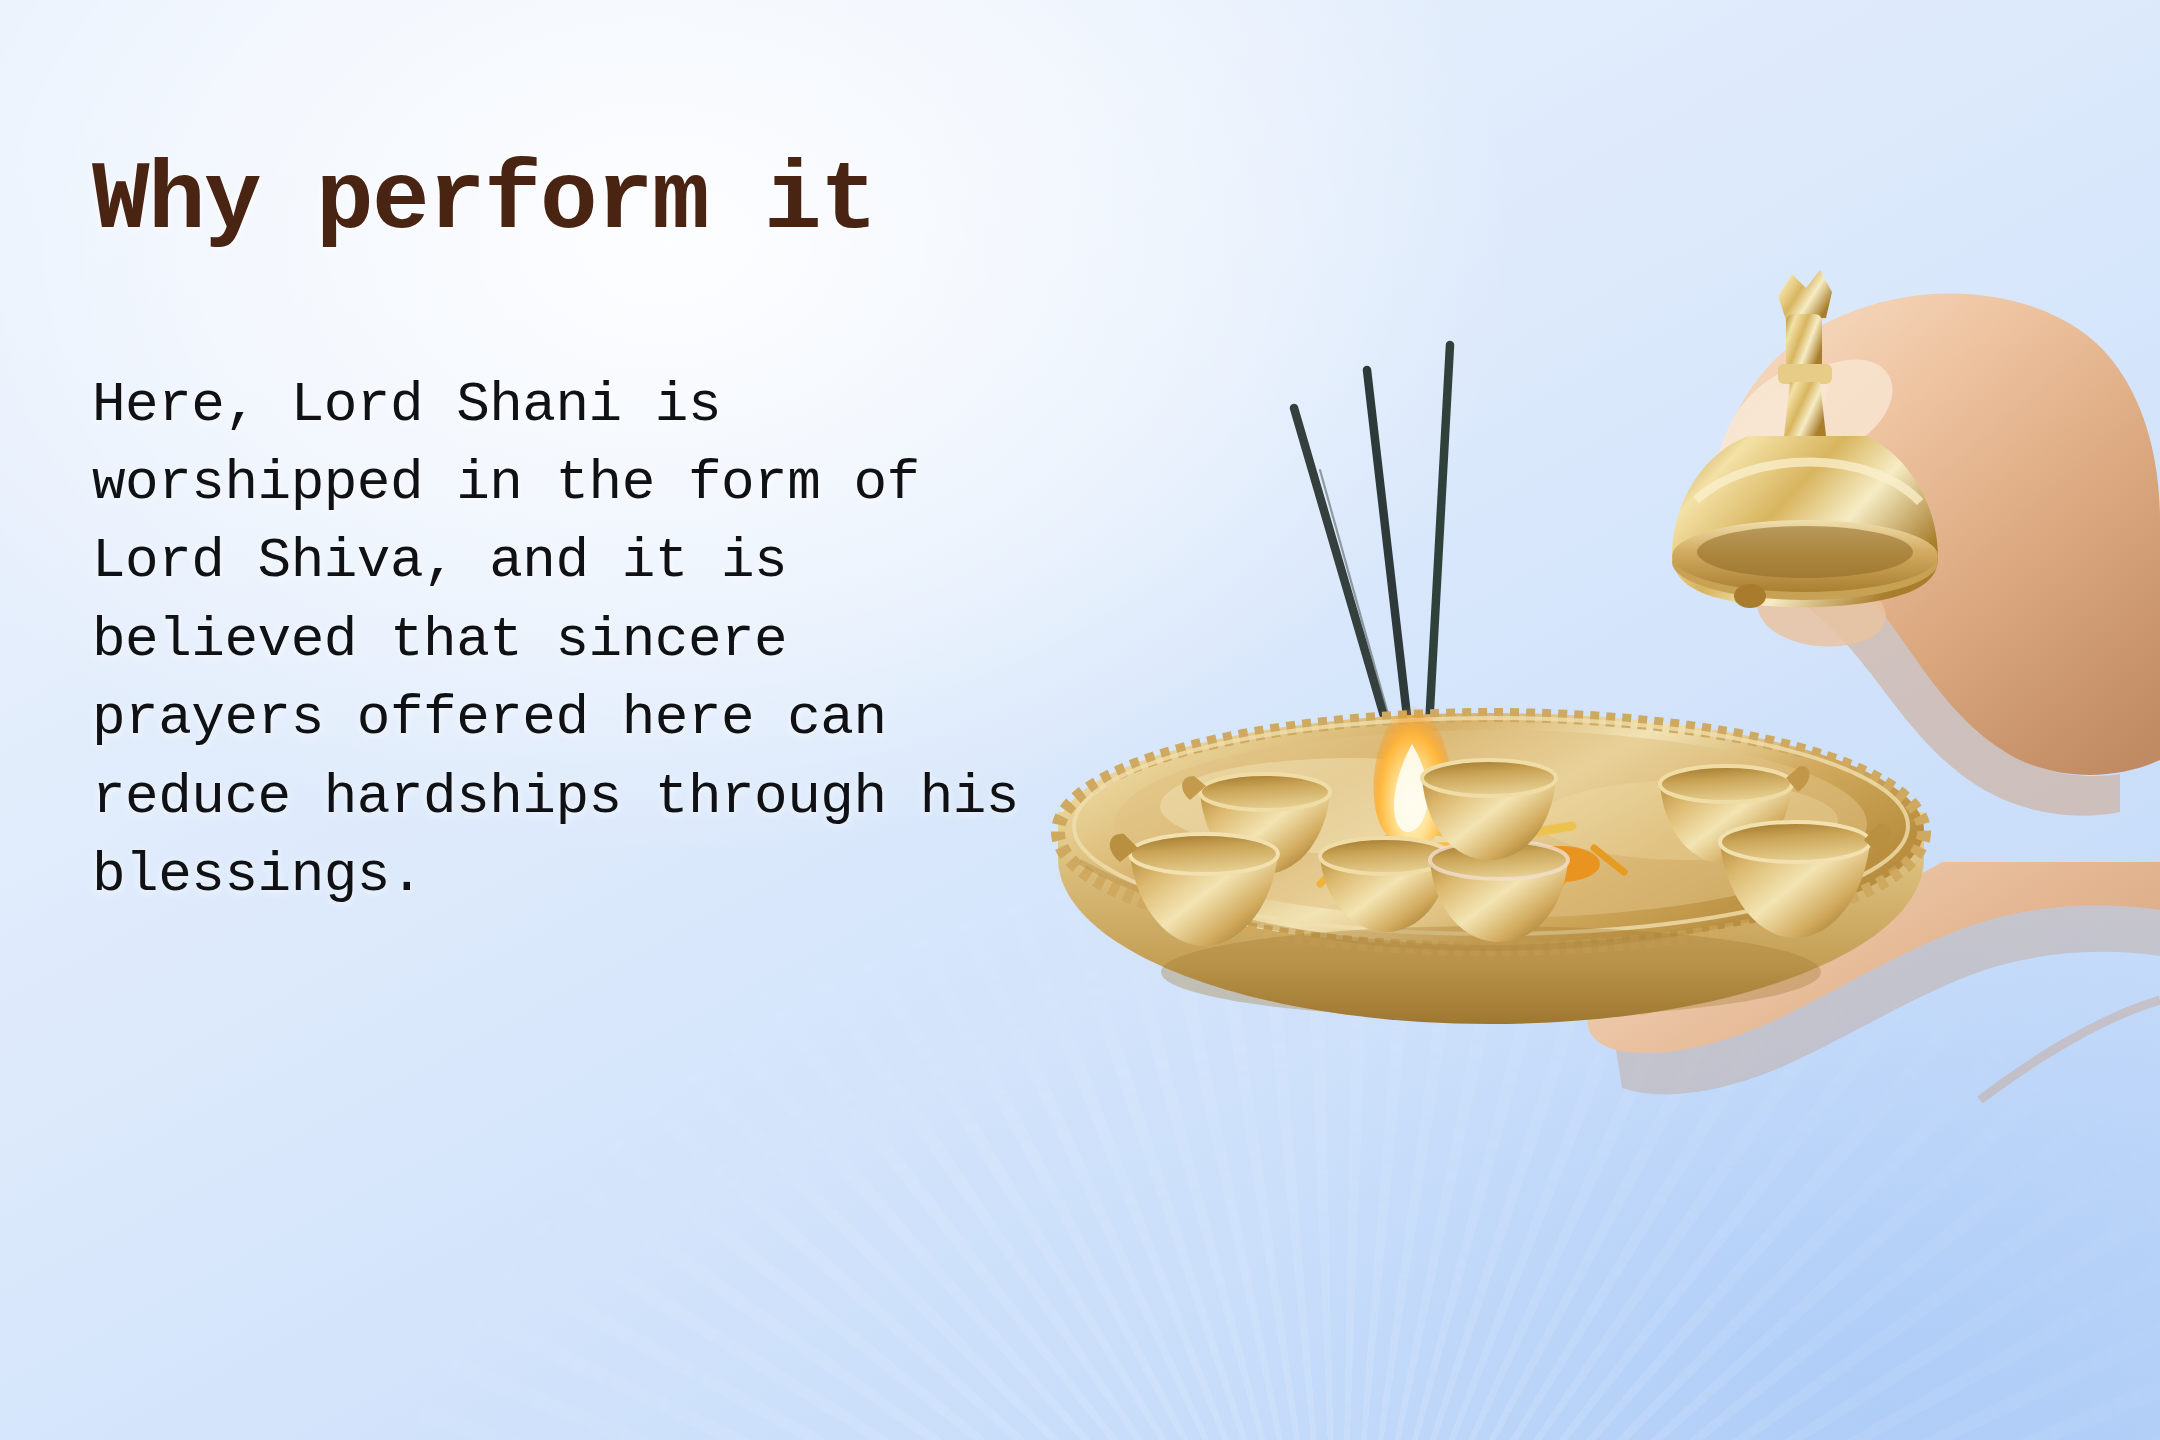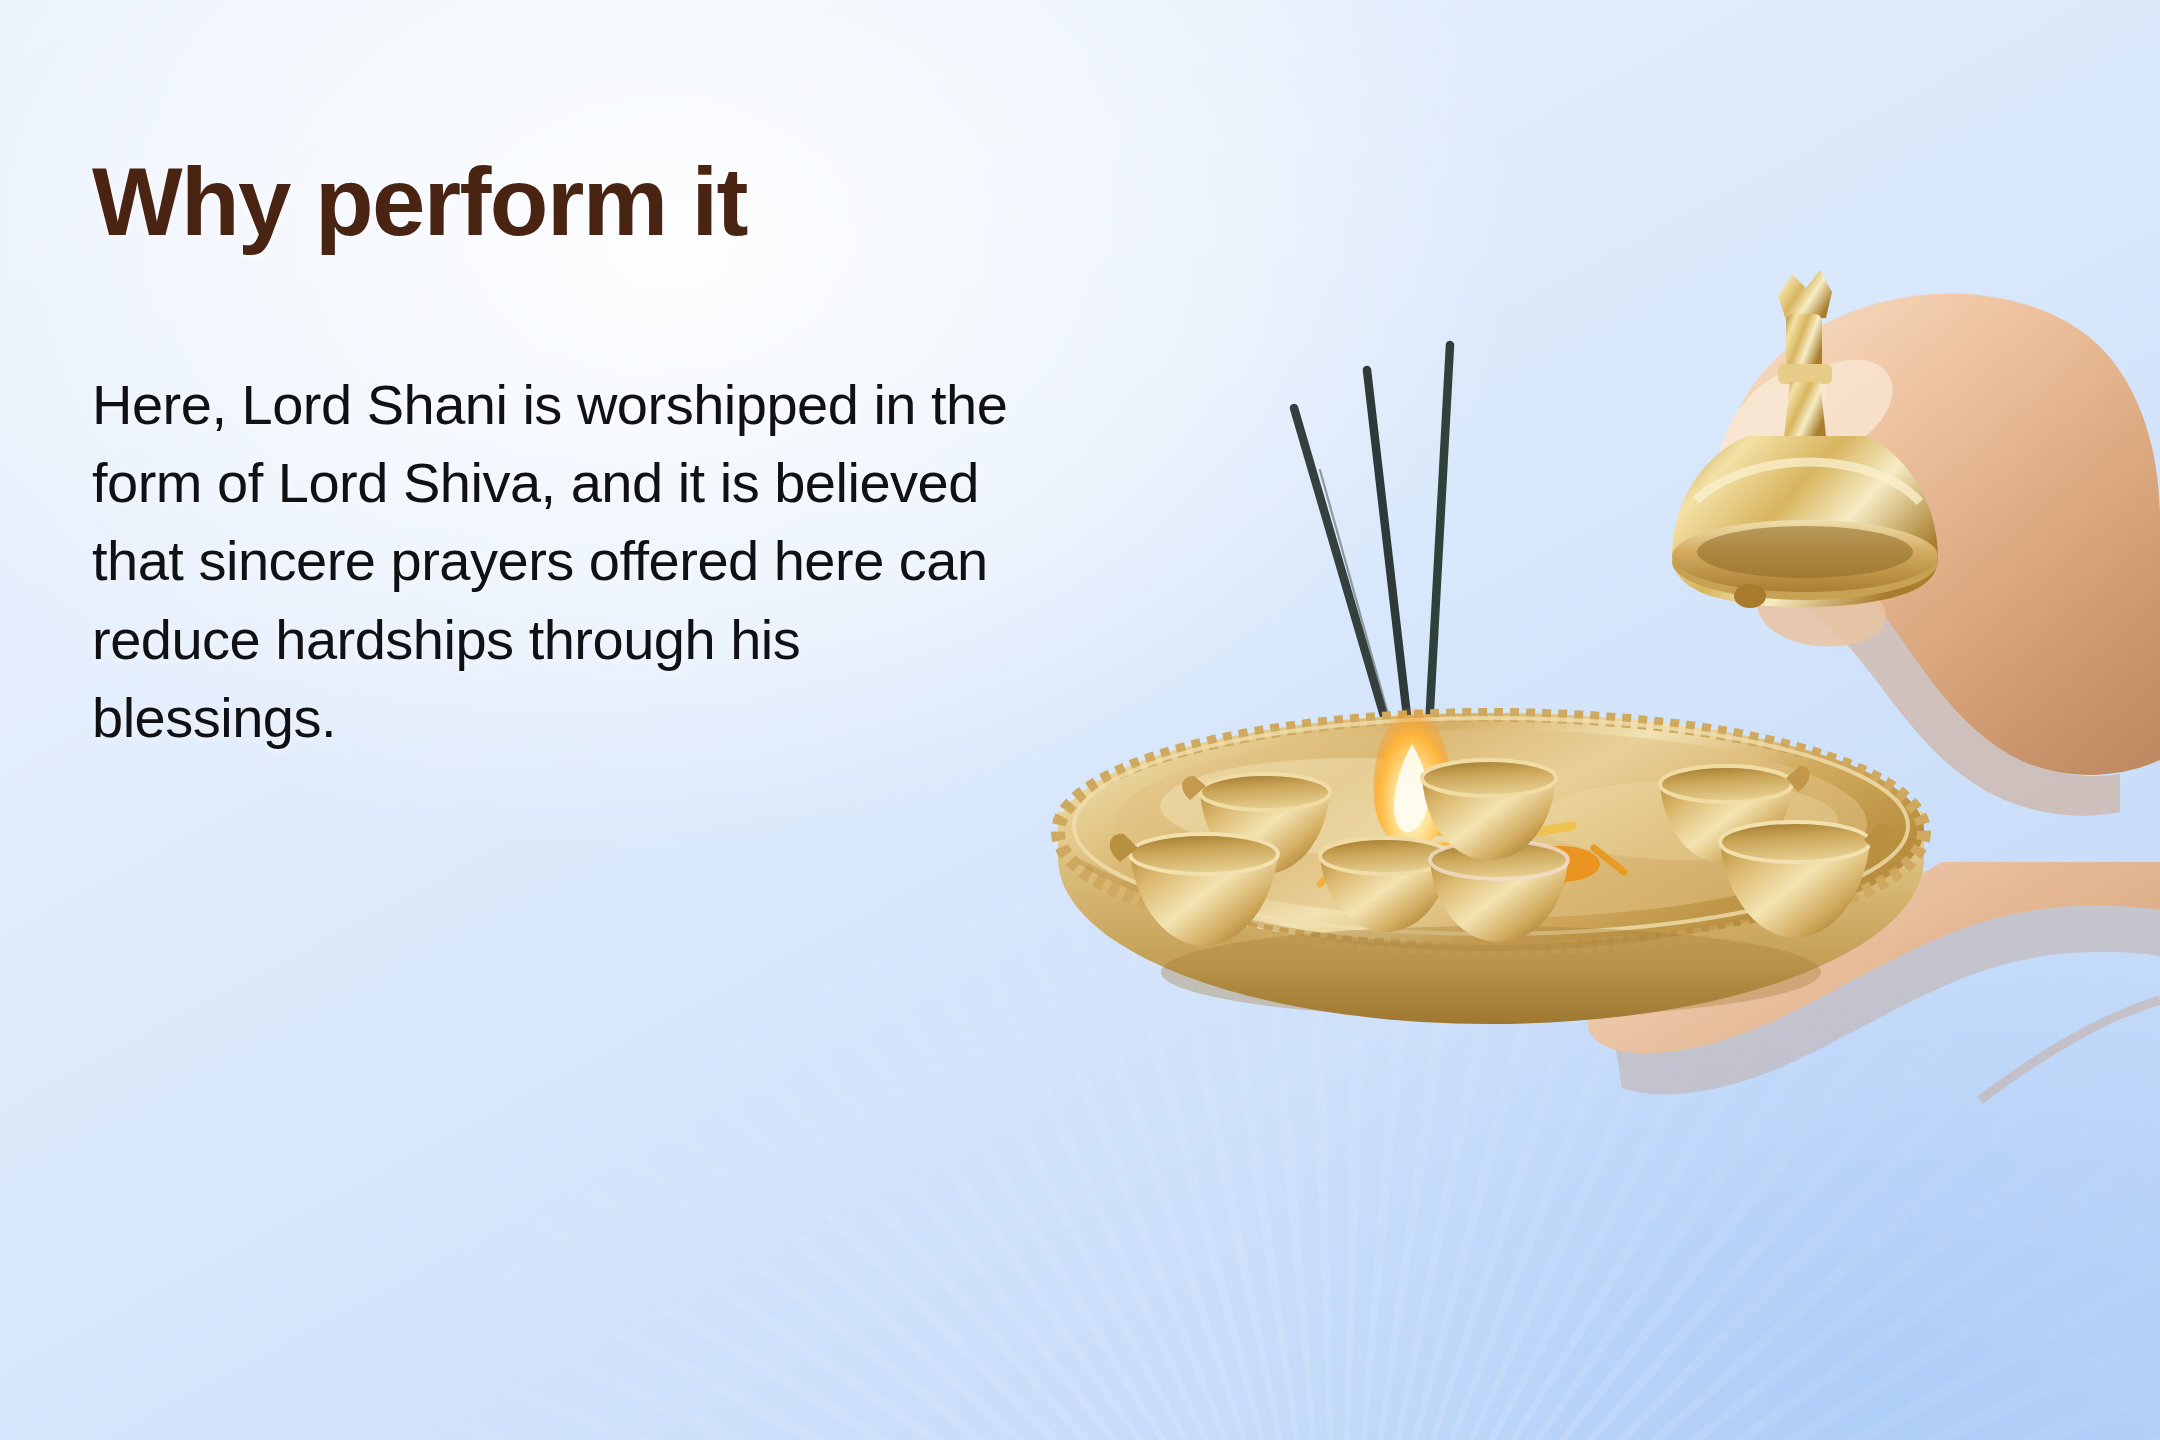--- a/index.html
+++ b/index.html
@@ -5,21 +5,21 @@
   html, body {
     margin: 0;
     padding: 0;
     background: #ffffff;
   }
   #card {
     position: relative;
     width: 2160px;
     height: 1440px;
     overflow: hidden;
-    font-family: Liberation Sans, sans-serif;
+    font-family: Liberation Mono, monospace;
     background: #fef9c3;
   }
 
   
   .bg-base {
     position: absolute;
     inset: 0;
     background: linear-gradient(152deg, #e9f1fd 0%, #e4eefc 26%, #d8e7fb 52%, #c8ddfa 78%, #b9d3f8 100%);
   }
   .bg-glow {

